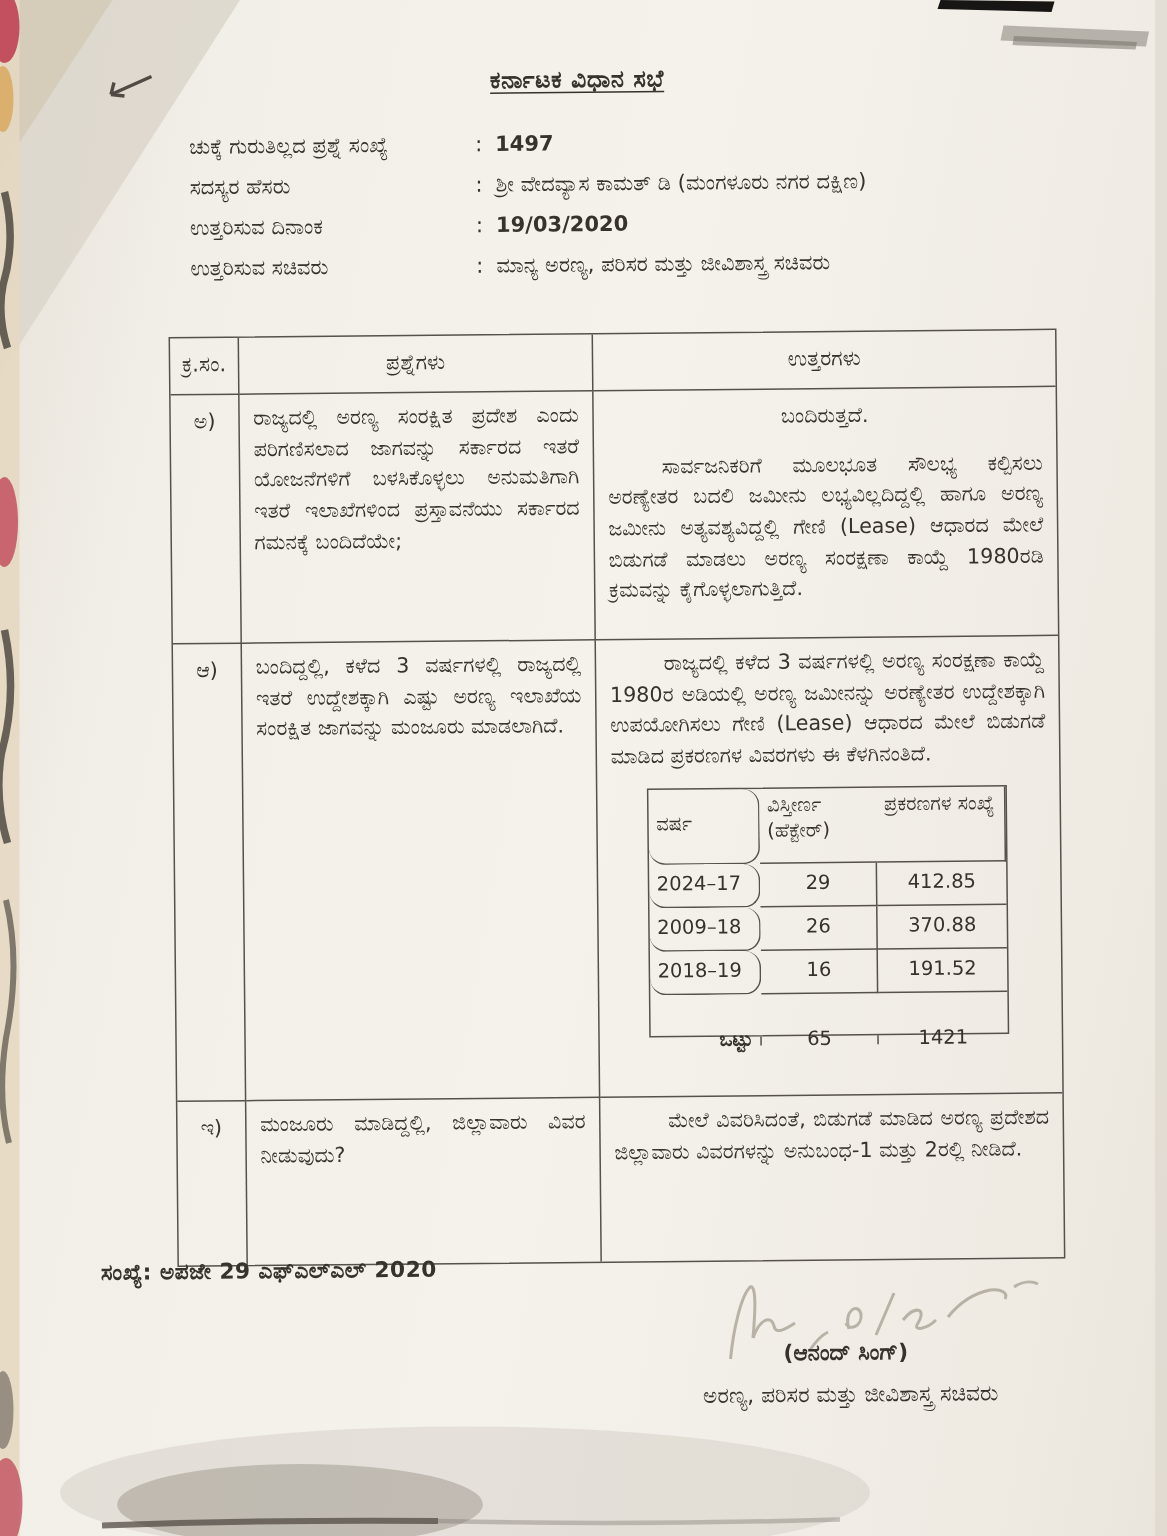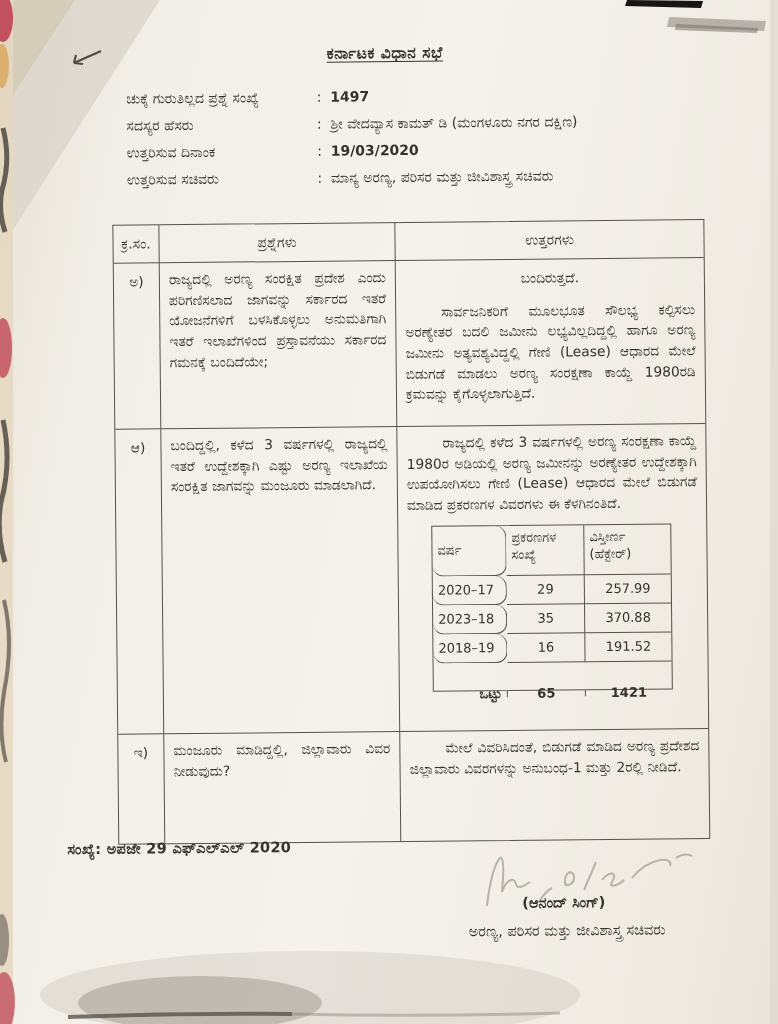--- a/index.html
+++ b/index.html
@@ -55,21 +55,21 @@
     grid-template-rows:50px 29px 29px 29px 27px;
     border:1.4px solid #56514a;
     font-size:13px;line-height:1.35;
   }
   .sc{border-right:1.2px solid #56514a;border-bottom:1.2px solid #56514a;padding:3px 5px;box-sizing:border-box;display:flex;align-items:flex-start;}
   .sc.lc{border-right:none;}
   .sc.lr{border-bottom:none;margin-top:28px;}
   .sc.num{align-items:center;justify-content:center;text-align:right;}
   .sc.yr{align-items:center;border-radius:11px;}
   .sc.tot{align-items:center;justify-content:flex-end;font-weight:bold;}
-  .sc.totv{align-items:center;justify-content:center;font-weight:bold;}
+  .sc.totv{align-items:center;justify-content:center;font-weight:normal;}
   .ref{position:absolute;top:838px;left:64px;font-size:14.5px;font-weight:bold;letter-spacing:.3px;}
   .sig-name{position:absolute;top:896px;left:430px;width:260px;text-align:center;font-size:14.5px;font-weight:600;}
   .sig-title{position:absolute;top:924px;left:398px;width:330px;text-align:center;font-size:14.5px;}
 </style>
 </head>
 <body>
 
 <div class="paper"></div>
 
 <svg class="artifacts" width="778" height="1024" viewBox="0 0 778 1024">
@@ -167,29 +167,29 @@
     </div>
 
     <div class="c sno">ಆ)</div>
     <div class="c q">
       <p>ಬಂದಿದ್ದಲ್ಲಿ, ಕಳೆದ 3 ವರ್ಷಗಳಲ್ಲಿ ರಾಜ್ಯದಲ್ಲಿ ಇತರೆ ಉದ್ದೇಶಕ್ಕಾಗಿ ಎಷ್ಟು ಅರಣ್ಯ ಇಲಾಖೆಯ ಸಂರಕ್ಷಿತ ಜಾಗವನ್ನು ಮಂಜೂರು ಮಾಡಲಾಗಿದೆ.</p>
     </div>
     <div class="c a last-col">
       <p class="ind">ರಾಜ್ಯದಲ್ಲಿ ಕಳೆದ 3 ವರ್ಷಗಳಲ್ಲಿ ಅರಣ್ಯ ಸಂರಕ್ಷಣಾ ಕಾಯ್ದೆ 1980ರ ಅಡಿಯಲ್ಲಿ ಅರಣ್ಯ ಜಮೀನನ್ನು ಅರಣ್ಯೇತರ ಉದ್ದೇಶಕ್ಕಾಗಿ ಉಪಯೋಗಿಸಲು ಗೇಣಿ (Lease) ಆಧಾರದ ಮೇಲೆ ಬಿಡುಗಡೆ ಮಾಡಿದ ಪ್ರಕರಣಗಳ ವಿವರಗಳು ಈ ಕೆಳಗಿನಂತಿದೆ.</p>
       <div class="stats">
         <div class="sc yr">ವರ್ಷ</div>
+        <div class="sc lc">ವಿಸ್ತೀರ್ಣ (ಹೆಕ್ಟೇರ್)</div>
         <div class="sc">ಪ್ರಕರಣಗಳ ಸಂಖ್ಯೆ</div>
-        <div class="sc lc">ವಿಸ್ತೀರ್ಣ (ಹೆಕ್ಟೇರ್)</div>
-
-        <div class="sc yr">2020–17</div>
+
+        <div class="sc yr">2024–17</div>
         <div class="sc num">29</div>
-        <div class="sc num lc">257.99</div>
-
-        <div class="sc yr">2023–18</div>
-        <div class="sc num">35</div>
+        <div class="sc num lc">412.85</div>
+
+        <div class="sc yr">2009–18</div>
+        <div class="sc num">26</div>
         <div class="sc num lc">370.88</div>
 
         <div class="sc yr">2018–19</div>
         <div class="sc num">16</div>
         <div class="sc num lc">191.52</div>
 
         <div class="sc tot lr">ಒಟ್ಟು</div>
         <div class="sc totv lr">65</div>
         <div class="sc totv lc lr">1421</div>
       </div>

